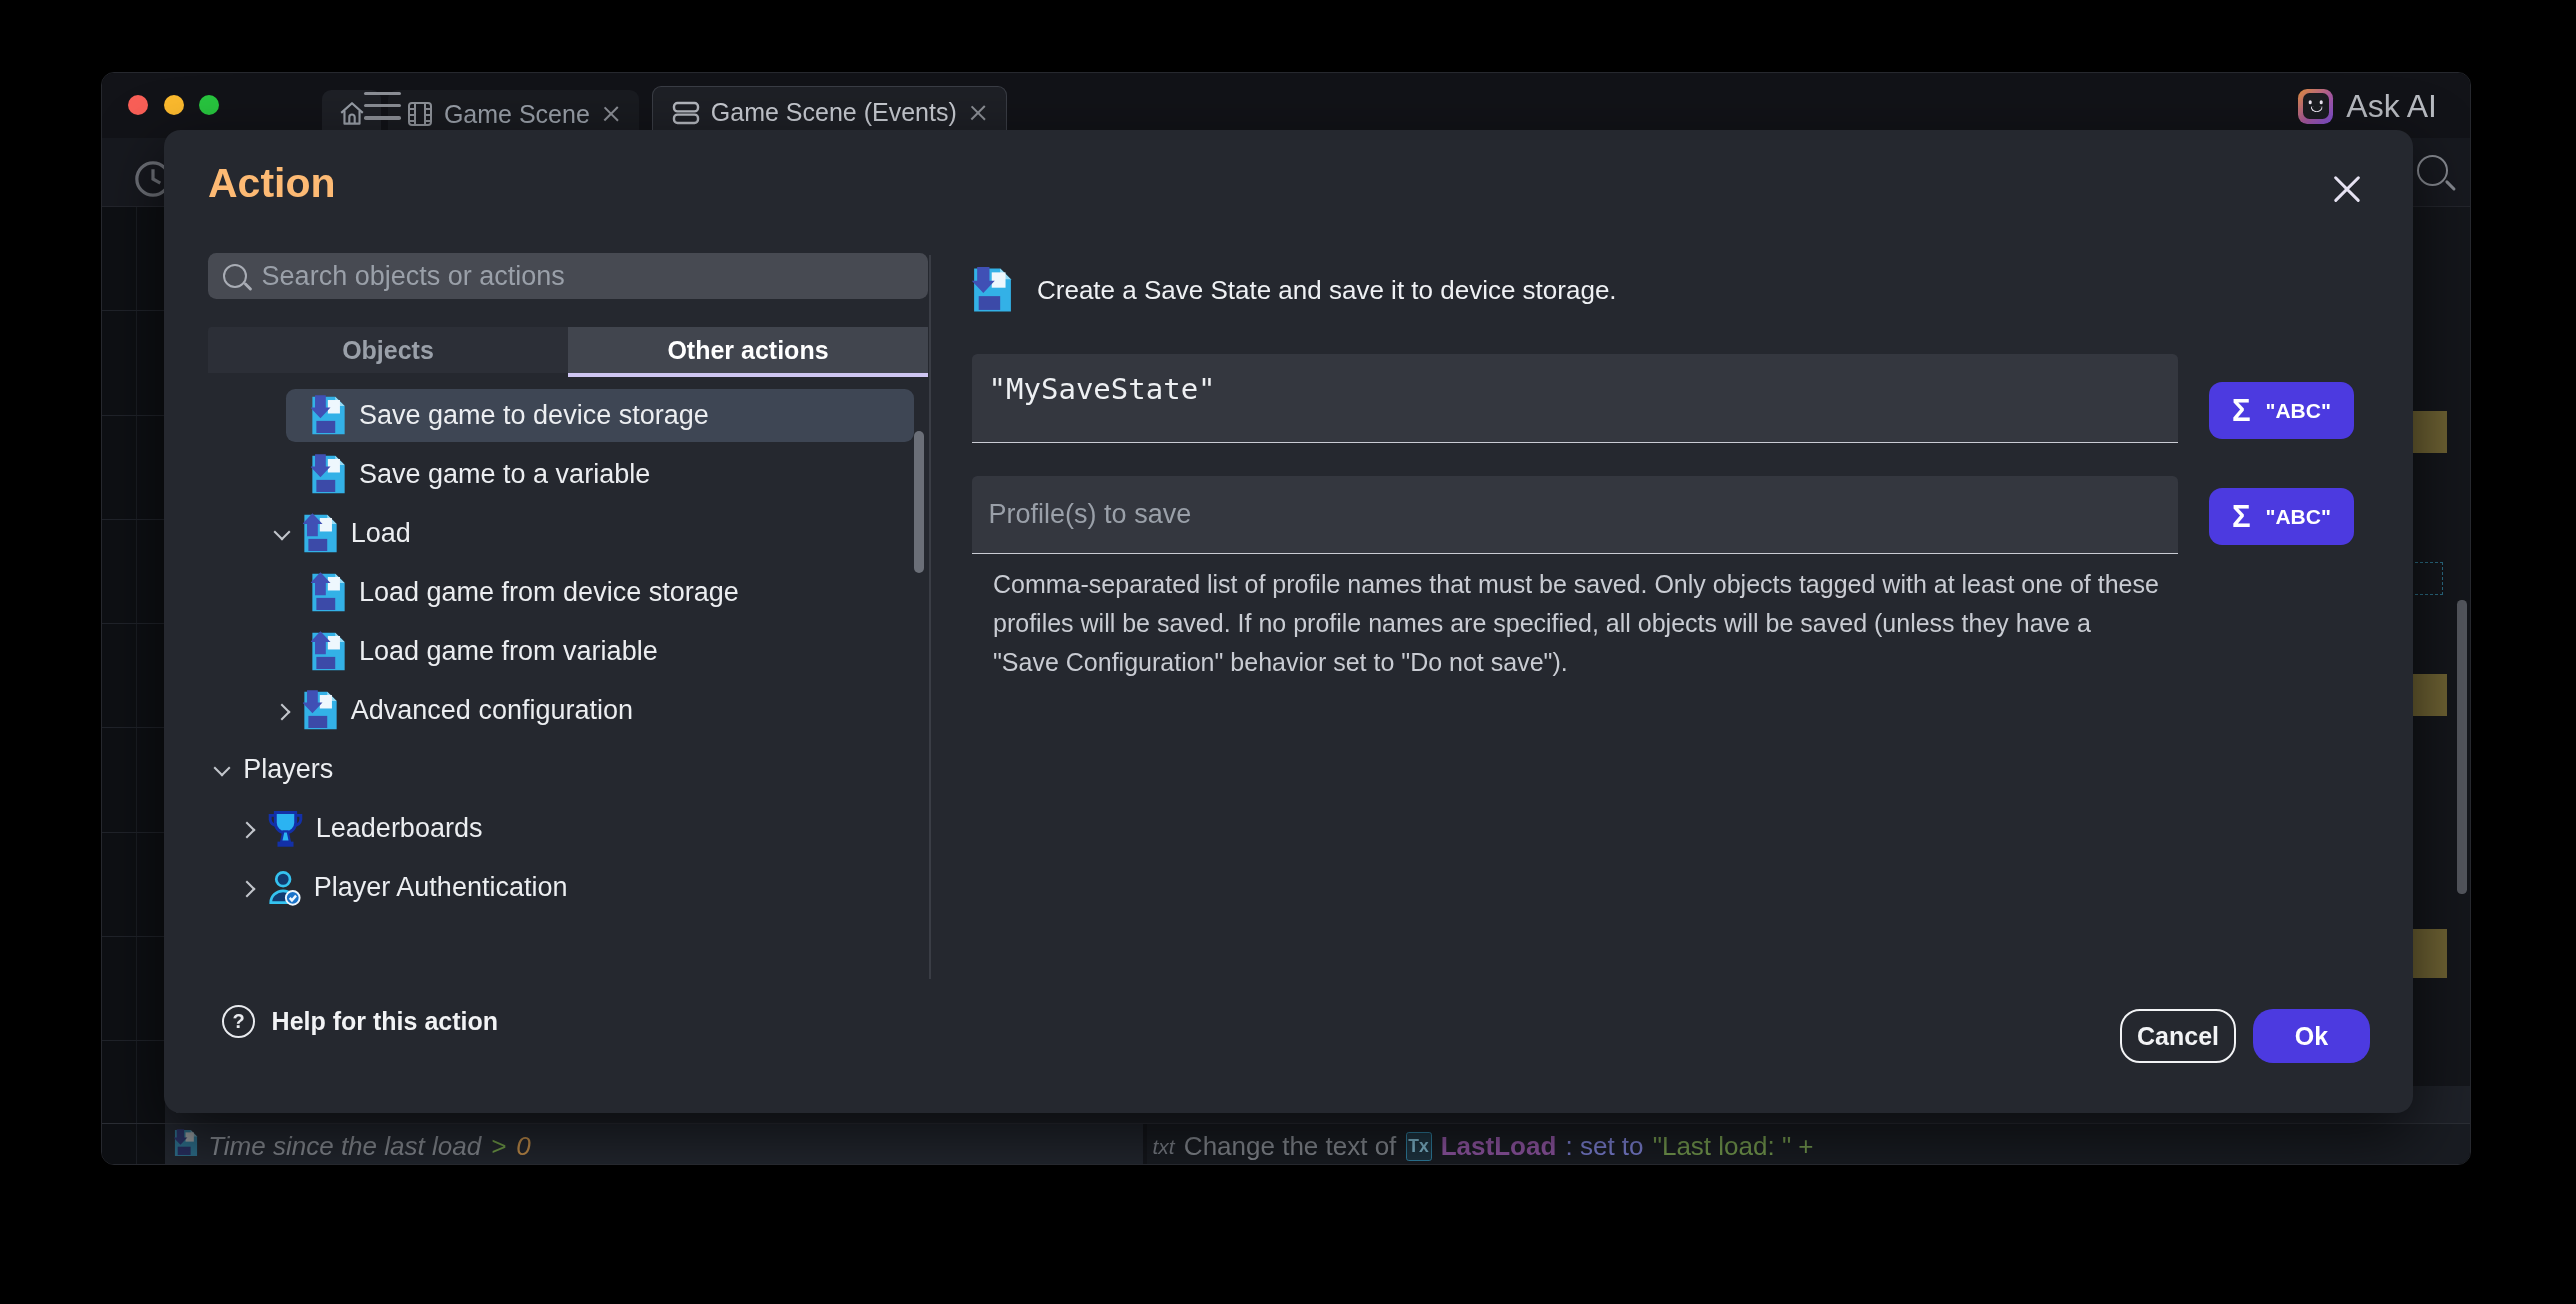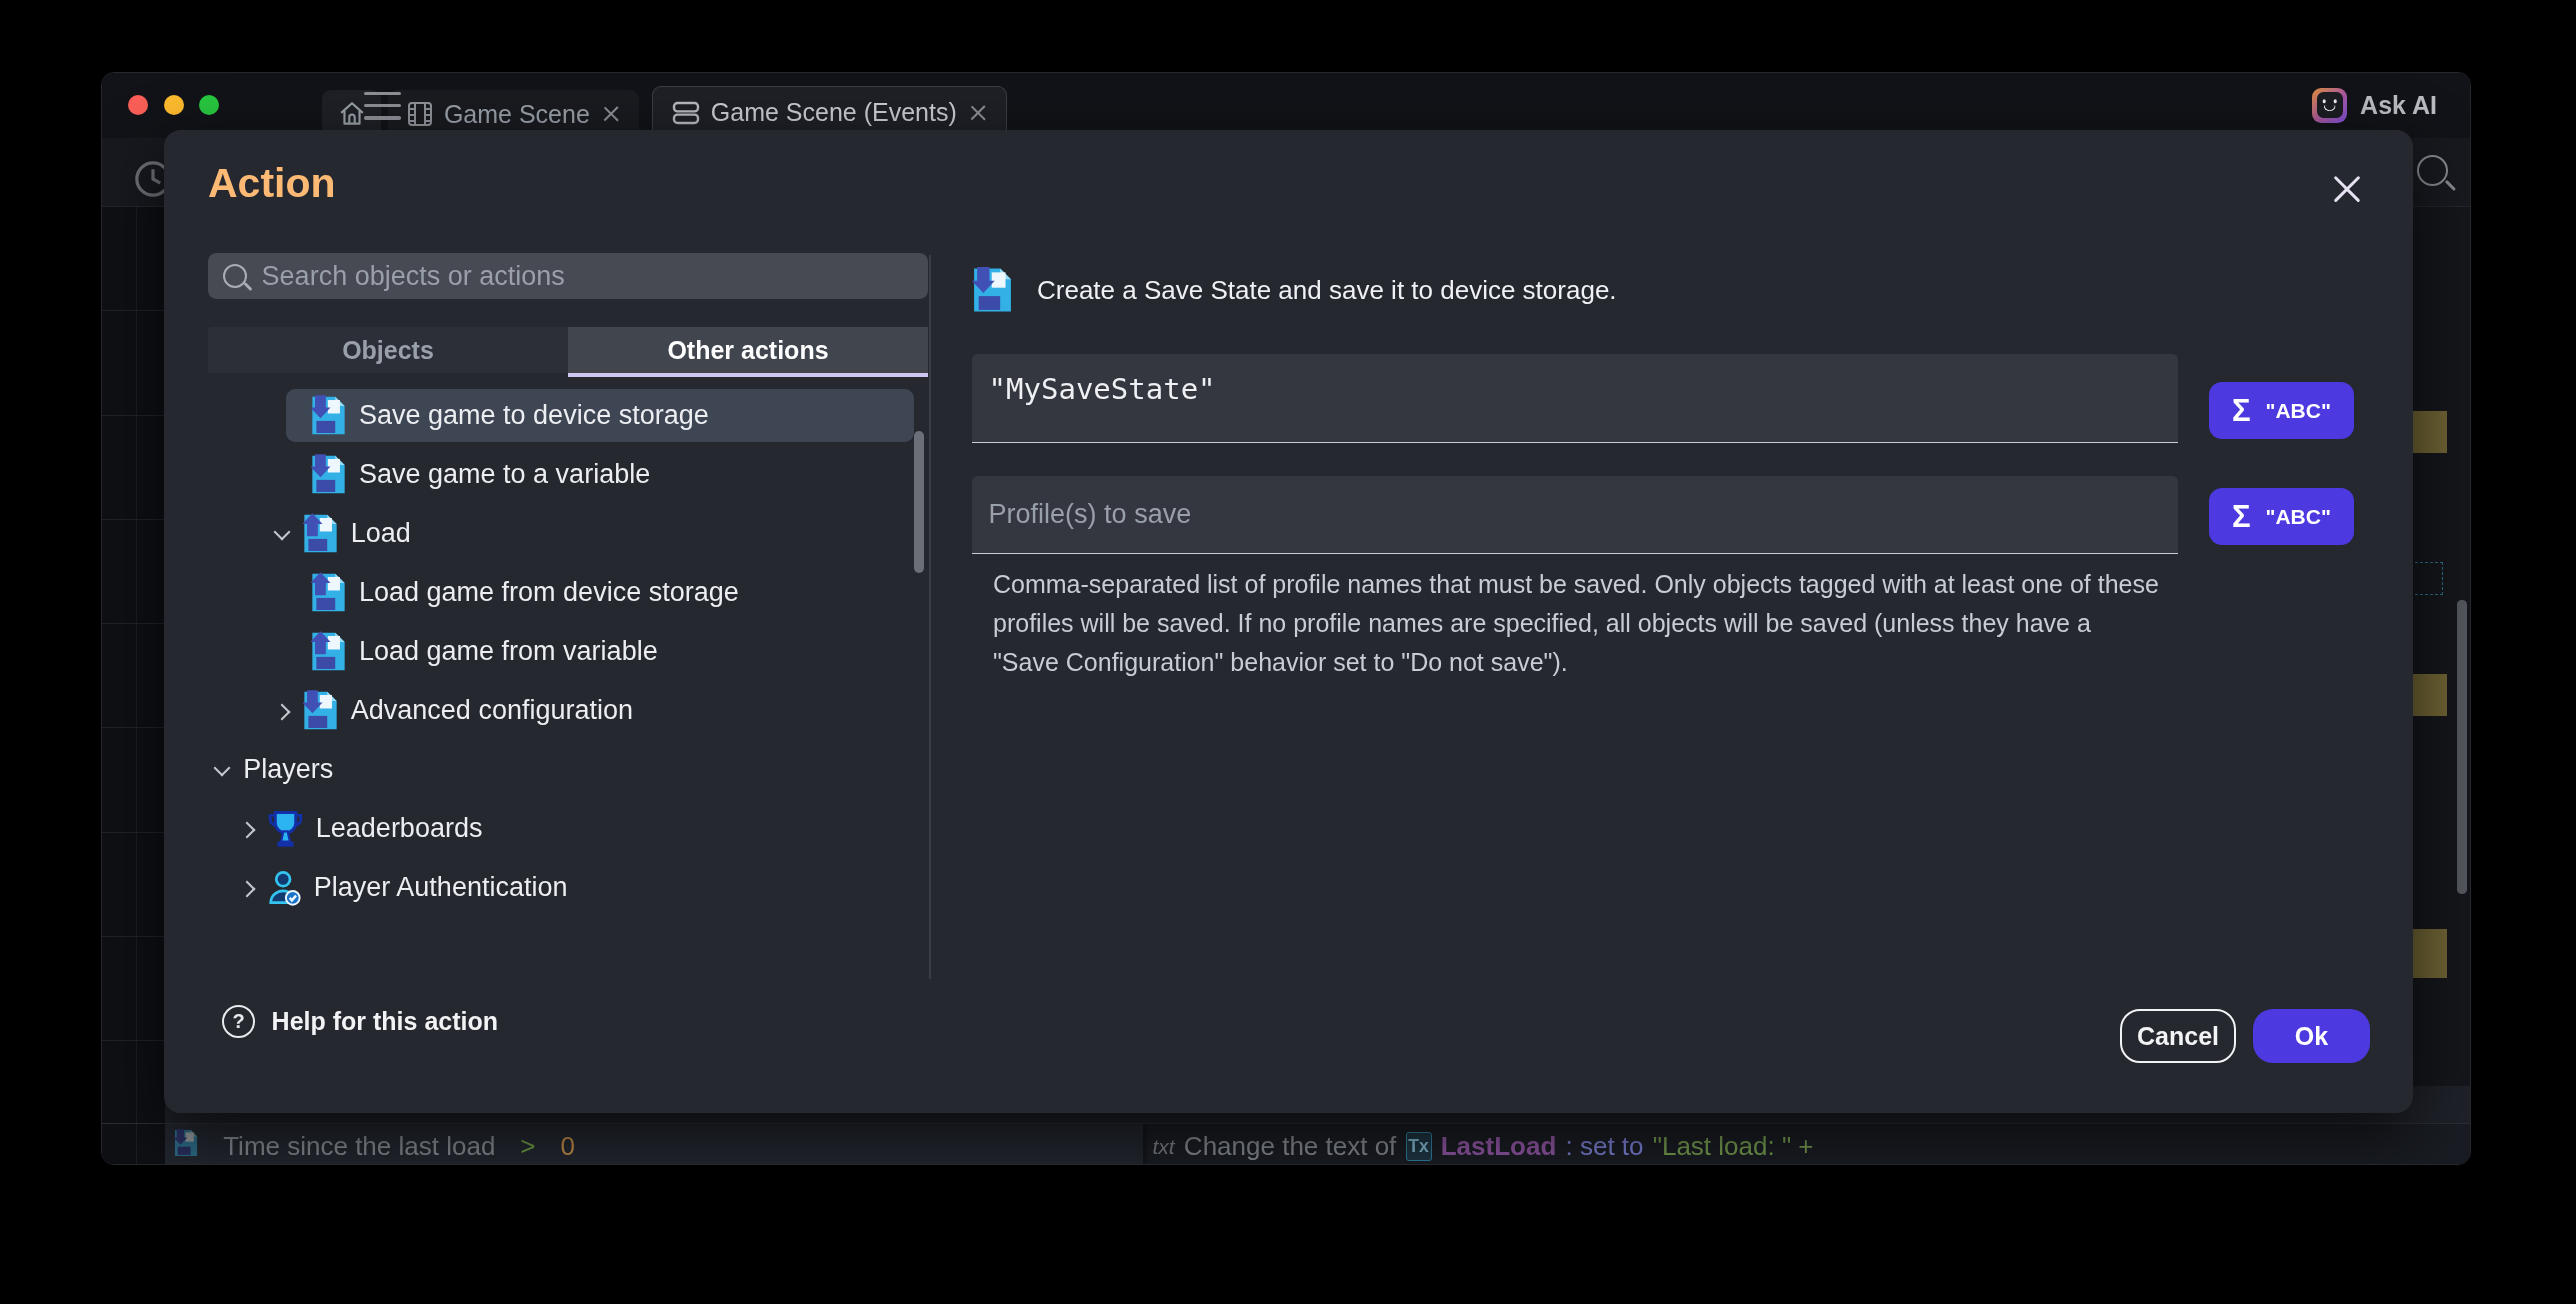--- a/index.html
+++ b/index.html
@@ -23,40 +23,40 @@
   .tab.active { margin-left:13px; height:52px; background:#1e2026; border:1.8px solid #3a3d45; border-bottom:none; color:#c9ccd3; }
   .tab-close { position:relative; width:20px; height:20px; }
   .tab-close::before,.tab-close::after { content:""; position:absolute; left:50%; top:50%; width:18.5px; height:2.3px; background:#8d9097; }
   .tab-close::before{ transform:translate(-50%,-50%) rotate(45deg);} .tab-close::after{ transform:translate(-50%,-50%) rotate(-45deg);}
   .askai { position:absolute; right:33px; top:14.8px; display:flex; align-items:center; gap:13px; }
   .askai-icon { width:35px; height:35px; border-radius:9.2px; background:linear-gradient(135deg,#e08d3c,#a8589f 55%,#7c4fd8); position:relative; }
   .askai-icon::before { content:""; position:absolute; inset:4.6px; border-radius:6.5px; background:#1b1d22; }
   .askai-face { position:absolute; left:50%; top:50%; transform:translate(-50%,-52%); width:16.6px; height:11px; }
   .askai-face::before { content:""; position:absolute; top:0; left:0.9px; width:3.7px; height:3.7px; border-radius:50%; background:#efe9f5; box-shadow:11px 0 0 #efe9f5; }
   .askai-face::after { content:""; position:absolute; left:2.8px; top:5.5px; width:10px; height:5.5px; border:1.8px solid #efe9f5; border-top:none; border-radius:0 0 7.4px 7.4px; }
-  .askai-label { color:#b9bcc2; font-size:25px; font-weight:bold; }
+  .askai-label { color:#b9bcc2; font-size:32px; font-weight:normal; }
 
   
   .workspace { position:absolute; left:0; top:65px; width:100%; height:1029px; background:#14161b; }
   .toolbar { position:absolute; left:0; top:0; width:100%; height:69px; background:#17191f; border-bottom:0.9px solid #23252c; }
   .icon-clock { position:absolute; left:29.5px; top:20px; width:42px; height:42px; }
   .icon-search { position:absolute; right:22px; top:16.6px; width:31px; height:31px; border:2.8px solid #85888f; border-radius:50%; }
   .icon-search::after { content:""; position:absolute; width:13px; height:2.8px; background:#85888f; transform:rotate(45deg); right:-11px; bottom:-3.7px; border-radius:1.8px; }
 
   .gutter { position:absolute; left:0; top:69px; width:63px; height:960px; background:#0e1014; }
   .gutter .vline { position:absolute; left:34px; top:0; bottom:0; width:0.9px; background:#1b1e24; }
   .gutter .hline { position:absolute; left:0; width:63px; height:0.9px; background:#20232a; }
 
   .right-block { position:absolute; width:37px; background:#6e6233; }
   .dashed-box { position:absolute; width:33px; height:33px; border:1.8px dashed #2a6b82; }
   .win-scrollbar { position:absolute; width:10px; border-radius:4.6px; background:#53565d; }
 
   .ghost-row { position:absolute; left:63px; right:0; top:948px; height:37px; background:#1e2128; color:#3f434b; font-size:25px; padding-left:11px; display:flex; align-items:center; }
   .event-row { position:absolute; left:0; top:985px; height:46px; width:100%; border-top:0.9px solid #2b2e35; }
-  .cond-cell { position:absolute; left:63px; width:978px; height:100%; background:#22262e; display:flex; align-items:center; gap:25px; padding-left:9.2px; font-size:26px; }
+  .cond-cell { position:absolute; left:63px; width:978px; height:100%; background:#22262e; display:flex; align-items:center; gap:10px; padding-left:9.2px; font-size:26px;font-style:italic; }
   .cond-text { color:#84888f; } .cond-op { color:#6f9b47; } .cond-val { color:#c08c4a; }
   .act-cell { position:absolute; left:1045px; right:0; height:100%; background:#191c22; display:flex; align-items:center; gap:9.2px; padding-left:5.5px; font-size:26px; overflow:hidden; }
   .act-tag { color:#787c84; font-style:italic; font-size:21px; }
   .act-lead { color:#84888f; } .act-obj { color:#8f55a2; font-weight:bold; } .act-mid { color:#7b7fd2; } .act-val { color:#759b4f; }
   .tx-box { width:26px; height:29.5px; border:1.8px solid #2f7e9e; background:rgba(44,116,146,.28); color:#7fb6cc; font-size:17.5px; font-weight:bold; display:flex; align-items:center; justify-content:center; border-radius:2.8px; }
   .act-line2 { position:absolute; left:52px; top:39px; color:#5e7f42; font-size:26px; white-space:nowrap; }
   .mini-icon svg { filter:brightness(.62) saturate(.8); }
 
   
   .modal { position:absolute; left:62px; top:57px; width:2249px; height:983px; background:#25282f; border-radius:16.6px;

